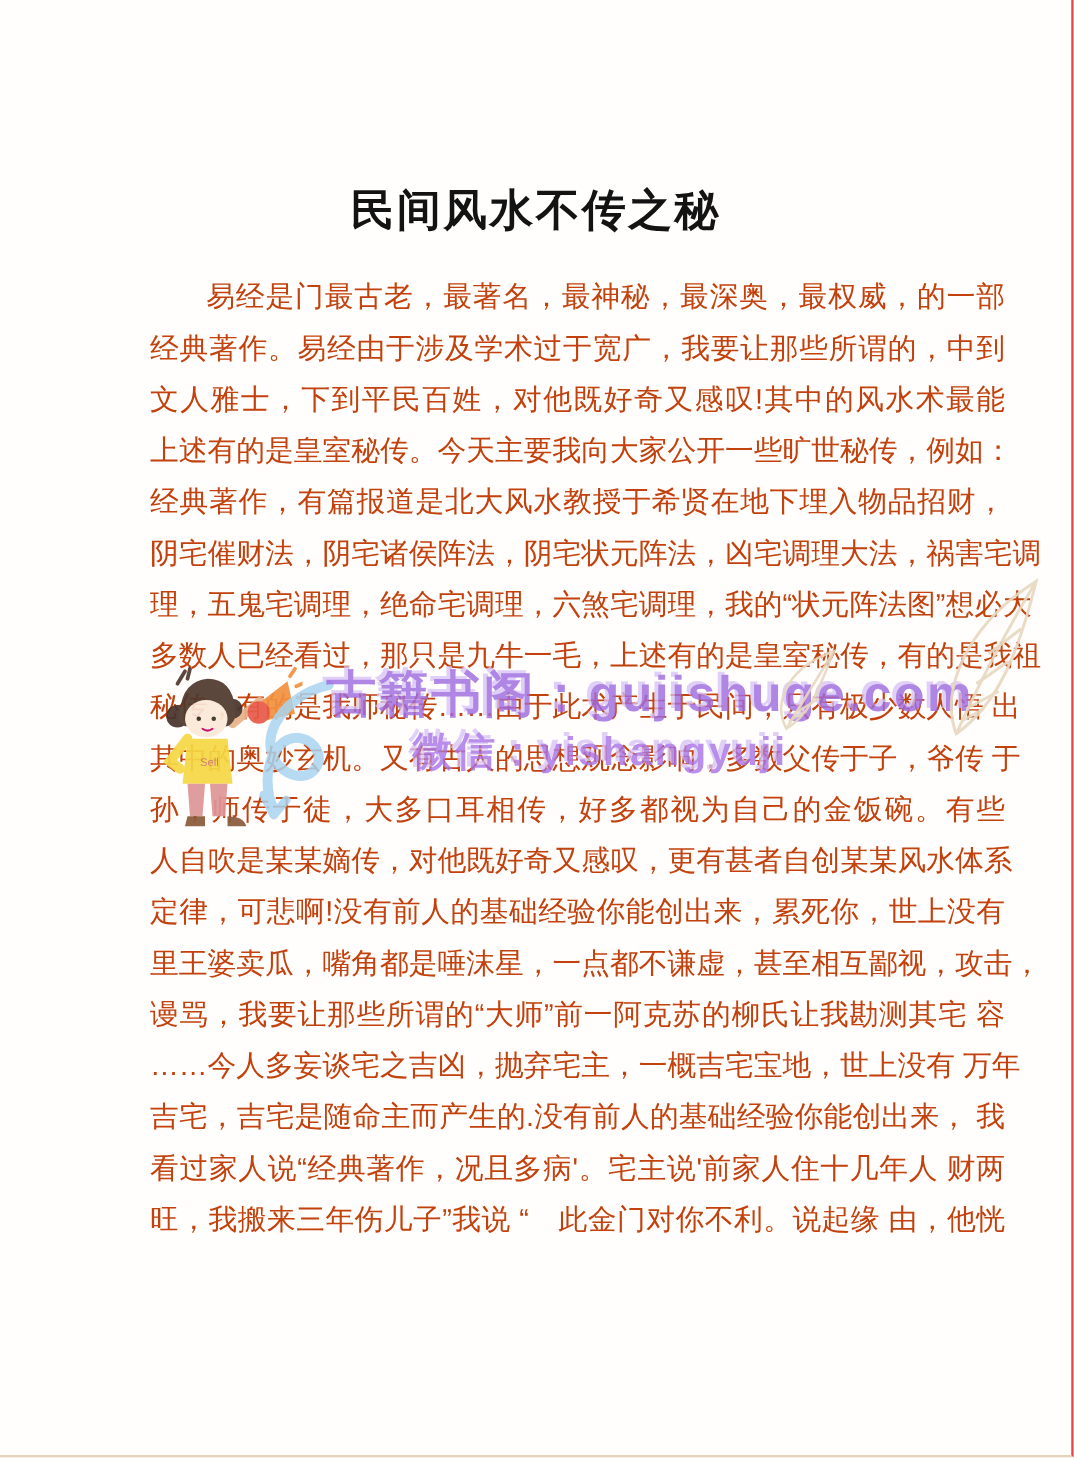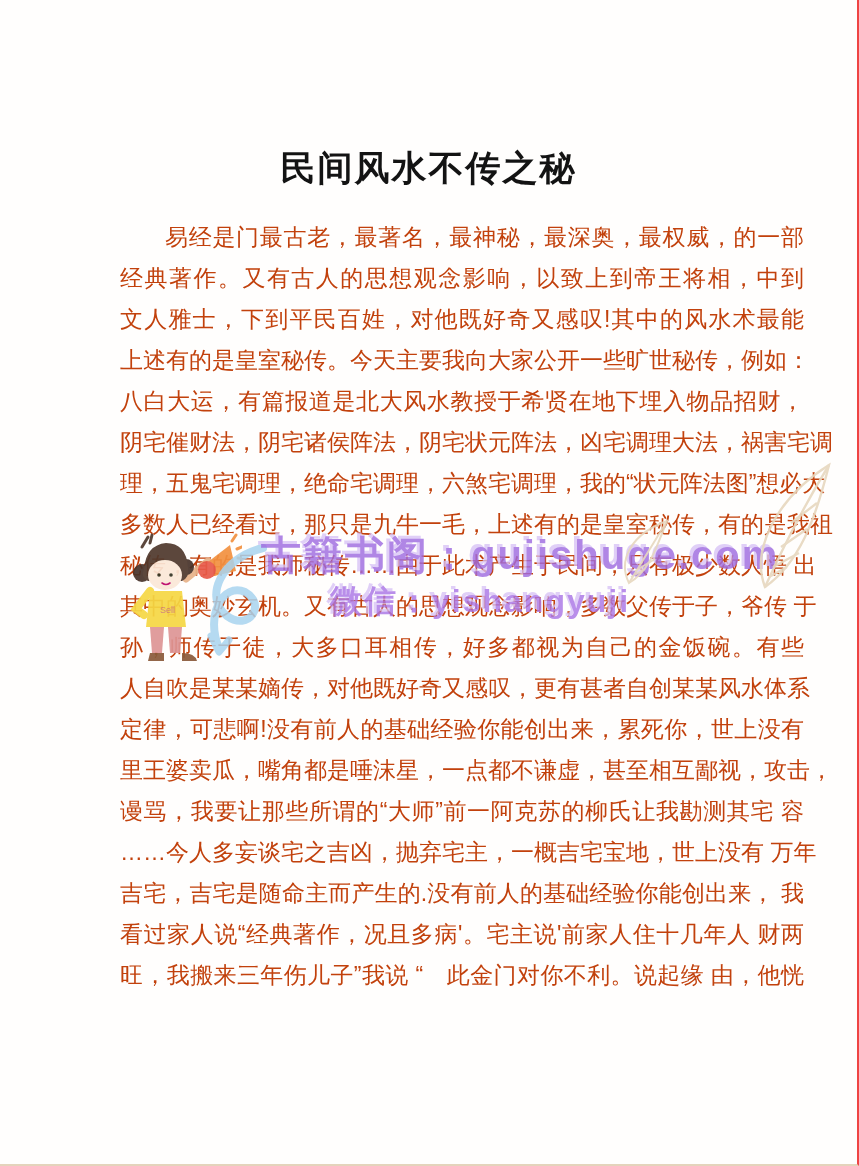--- a/index.html
+++ b/index.html
@@ -64,24 +64,24 @@
 </style>
 </head>
 <body>
 
 <div class="page">
 
   <h1 class="doc-title">民间风水不传之秘</h1>
 
   <div class="doc-body">
       <div class="body-line first">易经是门最古老，最著名，最神秘，最深奥，最权威，的一部</div>
-      <div class="body-line">经典著作。又有古人的思想观念影响，以致上到帝王将相，中到</div>
+      <div class="body-line">经典著作。易经由于涉及学术过于宽广，我要让那些所谓的，中到</div>
       <div class="body-line">文人雅士，下到平民百姓，对他既好奇又感叹!其中的风水术最能</div>
       <div class="body-line">上述有的是皇室秘传。今天主要我向大家公开一些旷世秘传，例如：</div>
-      <div class="body-line">八白大运，有篇报道是北大风水教授于希贤在地下埋入物品招财，</div>
+      <div class="body-line">经典著作，有篇报道是北大风水教授于希贤在地下埋入物品招财，</div>
       <div class="body-line">阴宅催财法，阴宅诸侯阵法，阴宅状元阵法，凶宅调理大法，祸害宅调</div>
       <div class="body-line">理，五鬼宅调理，绝命宅调理，六煞宅调理，我的“状元阵法图”想必大</div>
       <div class="body-line">多数人已经看过，那只是九牛一毛，上述有的是皇室秘传，有的是我祖</div>
       <div class="body-line">秘传，有的是我师秘传……由于此术产生于民间，只有极少数人悟 出</div>
       <div class="body-line">其中的奥妙玄机。又有古人的思想观念影响，多数父传于子，爷传 于</div>
       <div class="body-line">孙，师传于徒，大多口耳相传，好多都视为自己的金饭碗。有些</div>
       <div class="body-line">人自吹是某某嫡传，对他既好奇又感叹，更有甚者自创某某风水体系</div>
       <div class="body-line">定律，可悲啊!没有前人的基础经验你能创出来，累死你，世上没有</div>
       <div class="body-line">里王婆卖瓜，嘴角都是唾沫星，一点都不谦虚，甚至相互鄙视，攻击，</div>
       <div class="body-line">谩骂，我要让那些所谓的“大师”前一阿克苏的柳氏让我勘测其宅 容</div>

